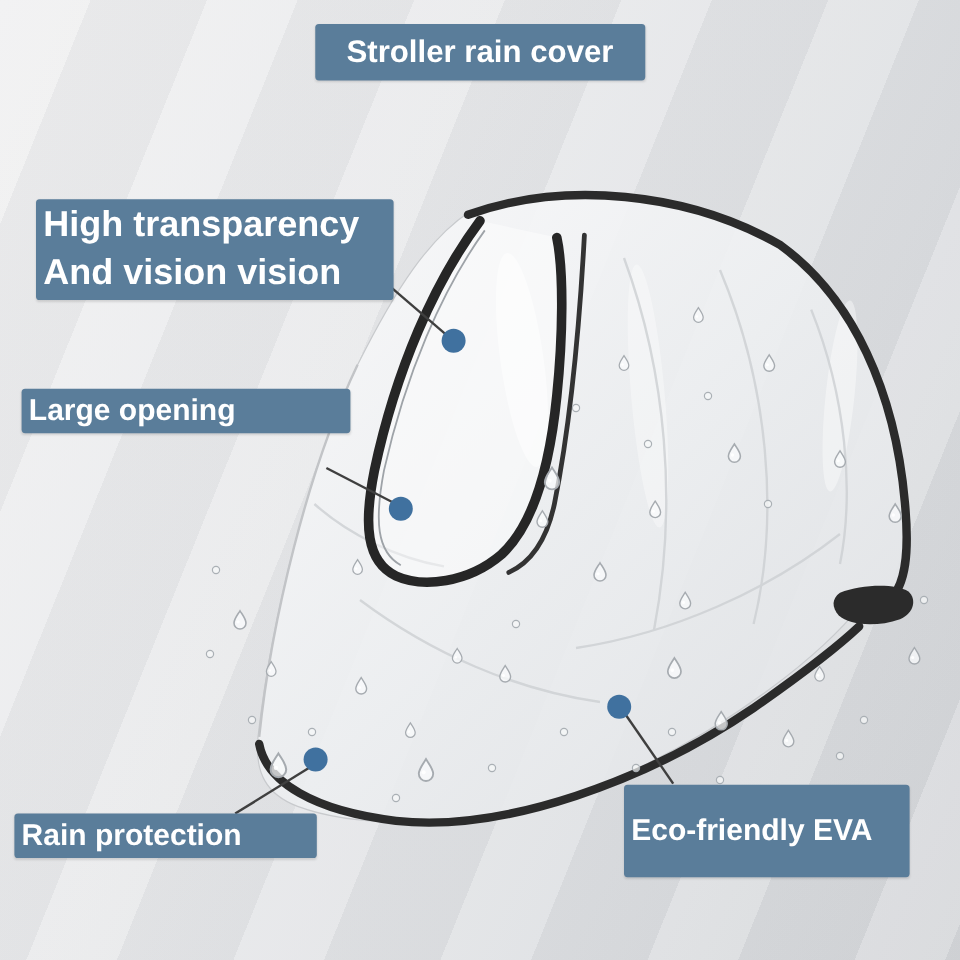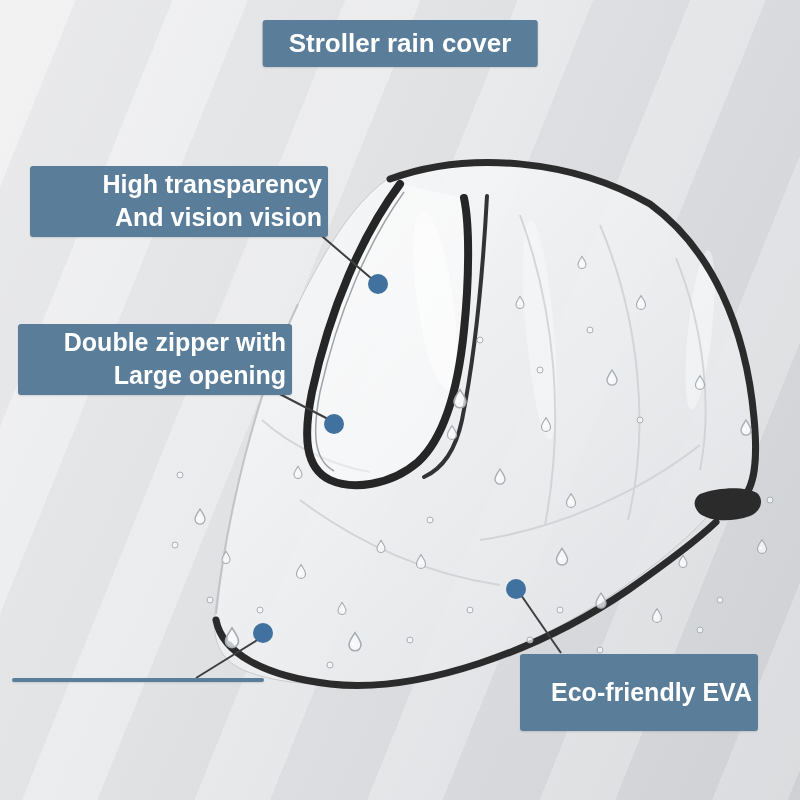--- a/index.html
+++ b/index.html
@@ -14,31 +14,31 @@
       rgba(255,255,255,0.16) 0 70px,
       rgba(120,125,130,0.05) 70px 160px);
     pointer-events:none;
   }
   .art,.overlay{position:absolute;left:0;top:0;}
   .art{z-index:1;}
   .overlay{z-index:2;}
   .label{
     position:absolute;z-index:3;
     background:var(--label-bg,#5a7d9a);
-    color:#ffffff;font-weight:bold;text-align:right;
+    color:#ffffff;font-weight:bold;text-align:left;
     border-radius:3px;
     box-shadow:0 1px 2px rgba(0,0,0,0.12);
   }
   .label span{display:block;}
   .title{
     top:20px;left:50%;transform:translateX(-50%);
     font-size:26px;line-height:1.2;padding:8px 26px;white-space:nowrap;
   }
   .callout{font-size:24px;line-height:1.33;padding:2px 6px;}
-  .c1{left:30px;top:166px;width:286px;font-size:25px;}
+  .c1{left:30px;top:166px;width:286px;font-size:30px;}
   .c2{left:18px;top:324px;width:262px;font-size:25px;}
   .c3{left:12px;top:678px;width:240px;font-size:25px;}
   .c4{left:520px;top:654px;width:226px;font-size:25px;padding:22px 6px;}
   .connector{stroke:var(--connector,#3f3f3f);stroke-width:2;}
   .dot{fill:var(--dot,#40719f);}
   .trim{stroke:var(--trim,#2b2b2b);fill:none;stroke-linecap:round;}
 </style>
 </head>
 <body>
 
@@ -156,22 +156,22 @@
     <circle class="dot" cx="516" cy="589" r="10"></circle>
   </svg>
 
   <div class="label title">Stroller rain cover</div>
 
   <div class="label callout c1">
     <span>High transparency</span>
     <span>And vision vision</span>
   </div>
   <div class="label callout c2">
-    <span>Double zipper with</span>
     <span>Large opening</span>
   </div>
   <div class="label callout c3">
+    <span>Rain protection</span>
   </div>
   <div class="label callout c4">
     <span>Eco-friendly EVA</span>
   </div>
 
 </div>
 
 </body></html>

